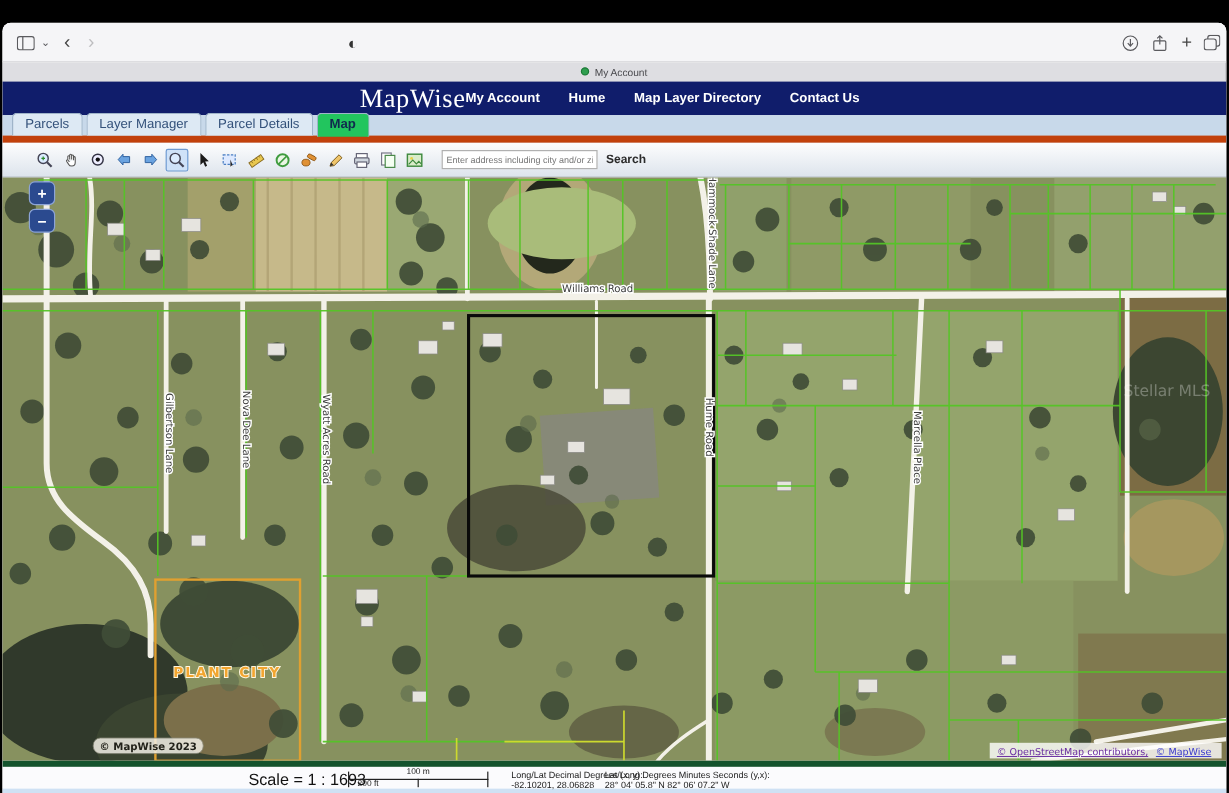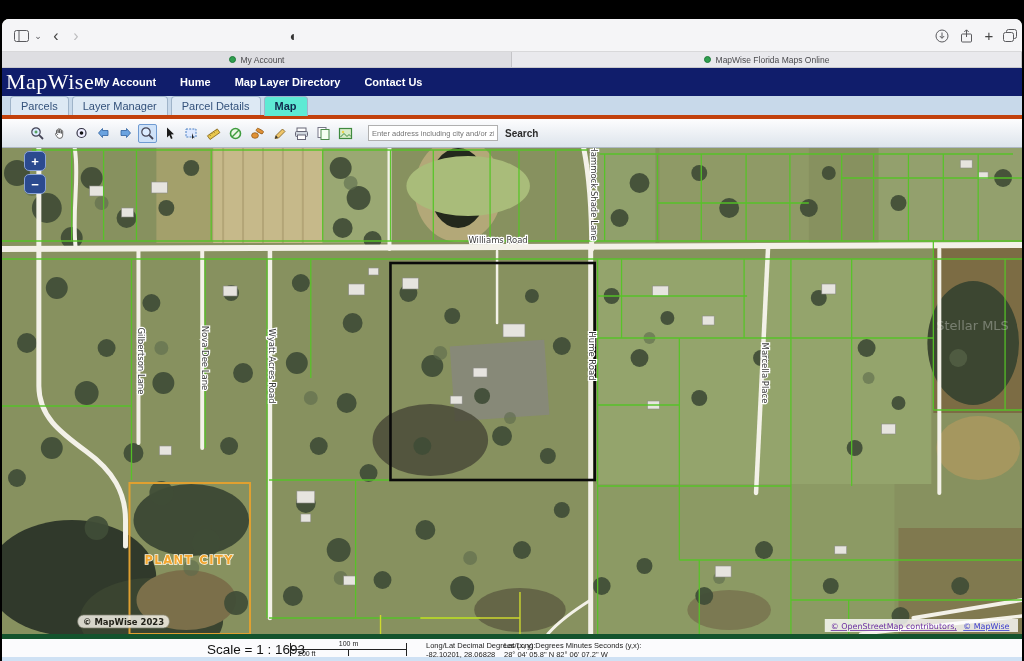--- a/index.html
+++ b/index.html
@@ -12,28 +12,28 @@
   .chrome .ci { position:absolute; top:0; height:33px; display:flex; align-items:center; justify-content:center; color:#5a5a5e; }
   .urlbar { position:absolute; left:303px; top:6px; width:414px; height:21px; background:#fff; border:1px solid #e3e3e5; border-radius:7px; display:flex; align-items:center; justify-content:center; font-size:10.5px; color:#333; box-shadow:0 0 1px rgba(0,0,0,.15); }
   .urlbar .reload { position:absolute; right:7px; top:3px; font-size:12px; color:#666; }
   .url-lock { margin-right:4px; display:inline-flex; }
   
   .tabstrip { height:16px; background:#dddde1; display:flex; border-bottom:1px solid #c9c9cd; }
   .btab { flex:1; display:flex; align-items:center; justify-content:center; gap:5px; font-size:8.5px; color:#4a4a4e; background:#dedee2; border-right:1px solid #c4c4c8; }
   .btab.active { background:#e9e9ed; }
   .favicon { width:7px; height:7px; border-radius:50%; background:#2f9e4f; border:1px solid #1d7a38; }
   
-  .siteheader { height:28px; background:#101d6b; display:flex; align-items:center; justify-content:flex-start; padding:0 12px 0 4px; }
+  .siteheader { height:28px; background:#101d6b; display:flex; align-items:center; justify-content:center; padding:0 12px 0 4px; }
   .brand { color:#fff; font-family:"Liberation Serif","DejaVu Serif",serif; font-size:22px; letter-spacing:.5px; }
   .sitenav { display:flex; gap:24px; }
   .sitenav span { color:#fff; font-size:11px; font-weight:bold; cursor:pointer; }
   
-  .subtabs { height:23px; background:#c8d9ea; border-bottom:4px solid #c2410c; display:flex; align-items:flex-end; padding-left:8px; gap:3px; }
+  .subtabs { height:23px; background:#c8d9ea; border-bottom:6px solid #c2410c; display:flex; align-items:flex-end; padding-left:8px; gap:3px; }
   .apptab { font-size:11px; color:#33517a; background:#dde9f4; border:1px solid #9fb4c9; border-bottom:none; border-radius:4px 4px 0 0; padding:3px 10px 3px 10px; cursor:pointer; }
-  .apptab.active { background:#5eead4; color:#102a4e; font-weight:bold; position:relative; z-index:2; margin-bottom:-1px; padding-bottom:4px; }
+  .apptab.active { background:#22c55e; color:#102a4e; font-weight:bold; position:relative; z-index:2; margin-bottom:-1px; padding-bottom:4px; }
   
   .maptoolbar { height:29px; background:linear-gradient(#fdfdfe,#dde4ec); border-bottom:1px solid #aeb8c4; display:flex; align-items:center; padding-left:26px; gap:3px; }
   .tool { width:19px; height:19px; display:inline-flex; align-items:center; justify-content:center; border:1px solid transparent; cursor:pointer; }
   .tool.active { border:1px solid #6f9bd2; background:#cfe2f8; border-radius:2px; }
   .searchwrap { display:flex; align-items:center; margin-left:10px; gap:7px; }
   .searchwrap input { width:130px; height:16px; border:1px solid #b0b0b0; font-size:7.5px; padding:0 3px; color:#555; font-family:"Liberation Sans",sans-serif; }
   .searchbtn { font-size:10px; font-weight:bold; color:#2b2b2b; background:none; border:none; cursor:pointer; font-family:"Liberation Sans",sans-serif; }
   
   .maparea { position:relative; height:486px; overflow:hidden; background:#87915f; }
   .maparea svg.base { position:absolute; inset:0; width:100%; height:100%; }
@@ -89,24 +89,20 @@
           <rect x="3.5" y="0.5" width="10" height="9" rx="2" fill="none" stroke="#5a5a5e"></rect>
           <rect x="0.5" y="3.5" width="10" height="9" rx="2" fill="#f5f5f7" stroke="#5a5a5e"></rect>
         </svg>
     </div>
   </div>
 
   <div class="tabstrip">
     <div class="btab">
       <span class="favicon"></span>
       <span>My Account</span>
-    </div>
-    <div class="btab active">
-      <span class="favicon"></span>
-      <span>MapWise Florida Maps Online</span>
     </div>
   </div>
 
   <div class="siteheader">
     <div class="brand">MapWise</div>
     <div class="sitenav">
       <span>My Account</span>
       <span>Hume</span>
       <span>Map Layer Directory</span>
       <span>Contact Us</span>

